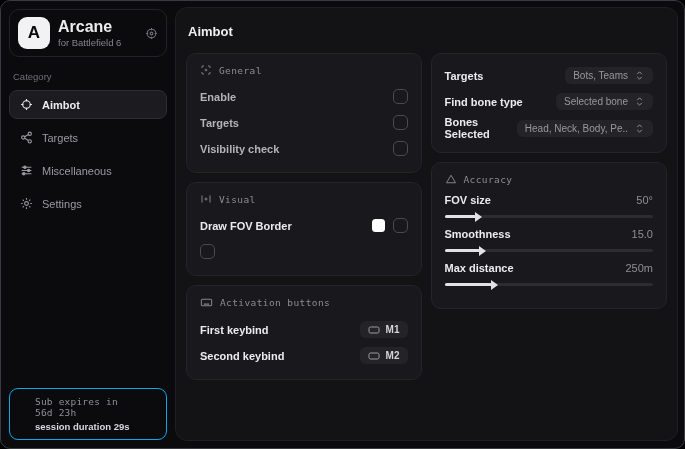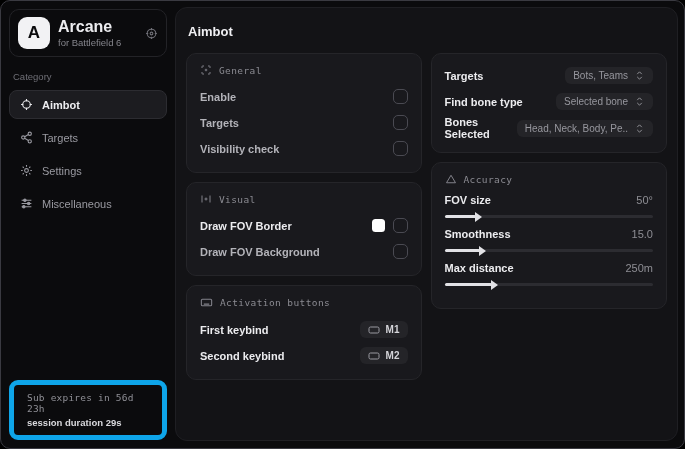--- a/index.html
+++ b/index.html
@@ -28,21 +28,21 @@
   .cat-label { color:#6f6f76; font-size:9.5px; margin:14px 4px 8px 4px; }
   .nav { display:flex; flex-direction:column; gap:4px; }
   .nav-item {
     display:flex; align-items:center; gap:9px; padding:7px 10px;
     border:1px solid transparent; border-radius:8px;
     color:#9a9aa1; font-size:11px; cursor:pointer;
   }
   .nav-item.selected { background:#1c1c20; border-color:#2c2c31; color:#ededf0; font-weight:bold; }
   .nav-item .nicon { display:flex; align-items:center; color:inherit; }
   .sidebar-spacer { flex:1; }
-  .sub-card { border:5px solid #0ea5e9; border-radius:9px; padding:7px 13px; }
+  .sub-card { border:1px solid #0ea5e9; border-radius:9px; padding:7px 25px; }
   .sub-line1 { font-family:"DejaVu Sans Mono", monospace; font-size:9.5px; color:#8f8f96; letter-spacing:0.2px; }
   .sub-line2 { font-size:9.5px; font-weight:bold; color:#dadade; margin-top:3px; }
   
   .main {
     flex:1; margin:6px 6px 7px 0; background:#131316;
     border:1px solid #1f1f23; border-radius:12px;
     padding:12px 10px; overflow:hidden;
   }
   .main-title { color:#f0f0f3; font-size:13px; font-weight:bold; margin:4px 2px 14px 2px; }
   .columns { display:flex; gap:9px; align-items:flex-start; }
@@ -134,39 +134,39 @@
               <circle cx="18" cy="19" r="3"></circle>
             <line x1="8.6" y1="10.6" x2="15.4" y2="6.4"></line>
               <line x1="8.6" y1="13.4" x2="15.4" y2="17.6"></line>
           </svg>
         </span>
         <span>Targets</span>
       </div>
       <div class="nav-item">
         <span class="nicon">
           <svg width="13" height="13" viewBox="0 0 24 24" fill="none" stroke="currentColor" stroke-width="2">
-            <circle cx="12" cy="12" r="3.5"></circle>
-            <path d="M12 2v3M12 19v3M2 12h3M19 12h3M4.9 4.9l2.1 2.1M17 17l2.1 2.1M19.1 4.9L17 7M7 17l-2.1 2.1"></path>
-          </svg>
-        </span>
-        <span>Settings</span>
-      </div>
-      <div class="nav-item">
-        <span class="nicon">
-          <svg width="13" height="13" viewBox="0 0 24 24" fill="none" stroke="currentColor" stroke-width="2">
             <line x1="3" y1="6" x2="21" y2="6"></line>
               <circle cx="9" cy="6" r="2.2" fill="currentColor"></circle>
             <line x1="3" y1="12" x2="21" y2="12"></line>
               <circle cx="16" cy="12" r="2.2" fill="currentColor"></circle>
             <line x1="3" y1="18" x2="21" y2="18"></line>
               <circle cx="7" cy="18" r="2.2" fill="currentColor"></circle>
           </svg>
         </span>
         <span>Miscellaneous</span>
       </div>
+      <div class="nav-item">
+        <span class="nicon">
+          <svg width="13" height="13" viewBox="0 0 24 24" fill="none" stroke="currentColor" stroke-width="2">
+            <circle cx="12" cy="12" r="3.5"></circle>
+            <path d="M12 2v3M12 19v3M2 12h3M19 12h3M4.9 4.9l2.1 2.1M17 17l2.1 2.1M19.1 4.9L17 7M7 17l-2.1 2.1"></path>
+          </svg>
+        </span>
+        <span>Settings</span>
+      </div>
     </div>
 
     <div class="sidebar-spacer"></div>
 
     <div class="sub-card">
       <div class="sub-line1">Sub expires in 56d 23h</div>
       <div class="sub-line2">session duration 29s</div>
     </div>
   </div>
 
@@ -215,21 +215,20 @@
             <span class="ttext">Visual</span>
           </div>
           <div class="row">
             <span class="row-label">Draw FOV Border</span>
             <span class="row-right">
               <span class="swatch" style="background:#ffffff"></span>
               <span class="checkbox"></span>
             </span>
           </div>
           <div class="row">
-            <span class="row-label muted">Draw FOV Background</span>
             <span class="checkbox"></span>
           </div>
         </div>
 
         <div class="card">
           <div class="card-title">
             <span class="ticon">
               <svg width="13" height="13" viewBox="0 0 24 24" fill="none" stroke="currentColor" stroke-width="2">
                 <rect x="2.5" y="6" width="19" height="12" rx="2"></rect>
                 <line x1="7" y1="15" x2="17" y2="15"></line>

